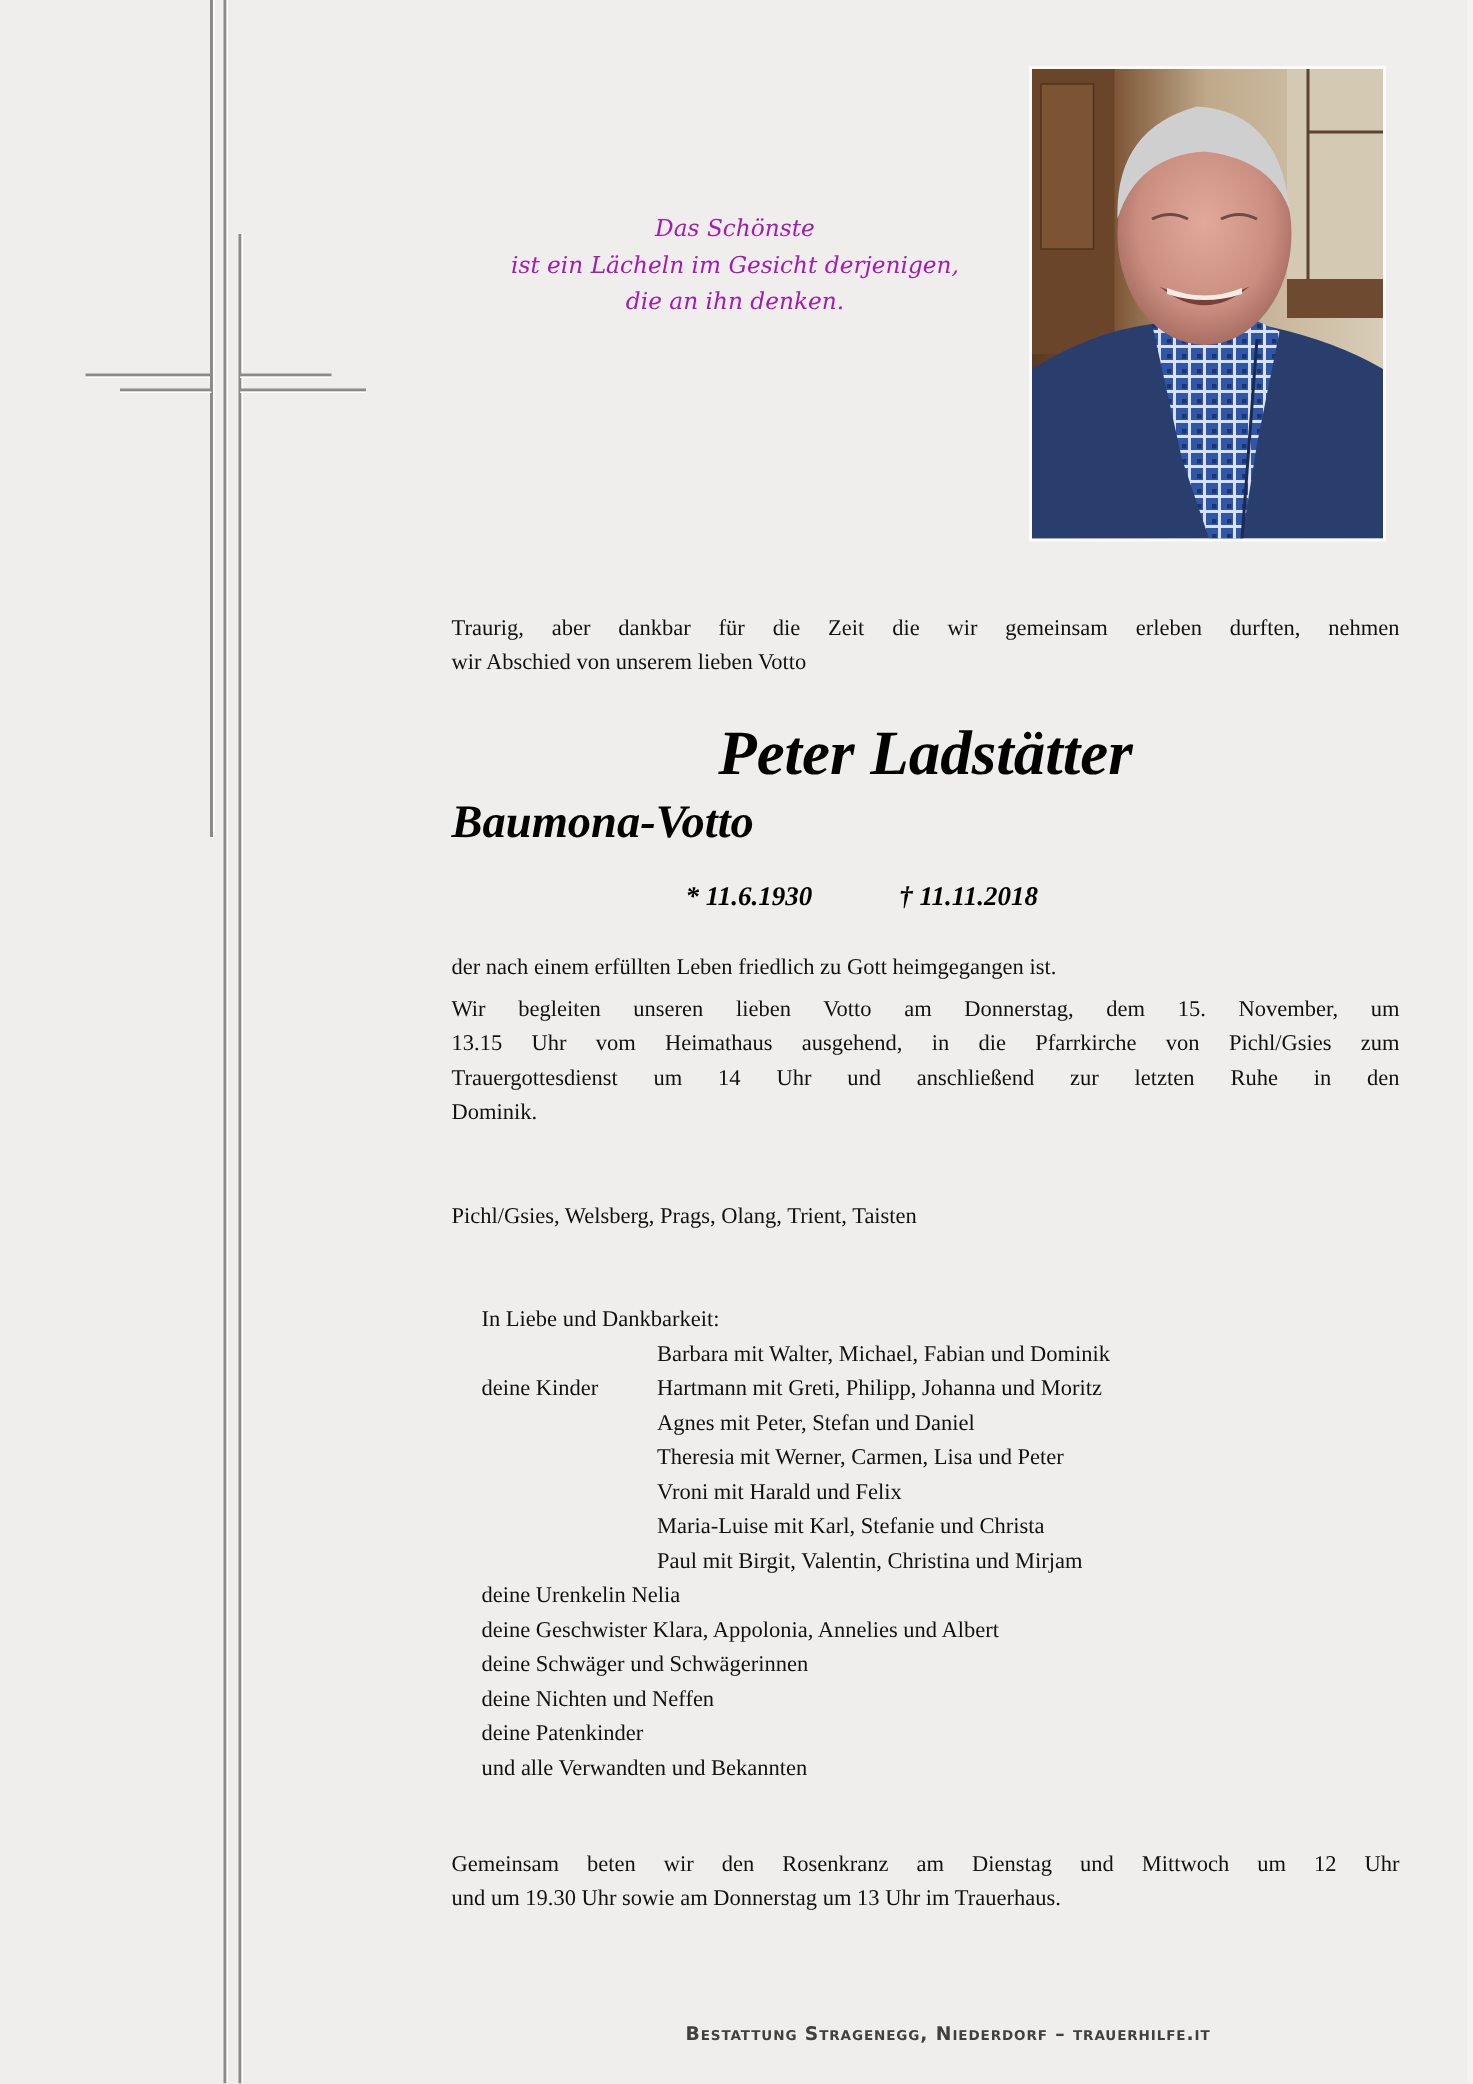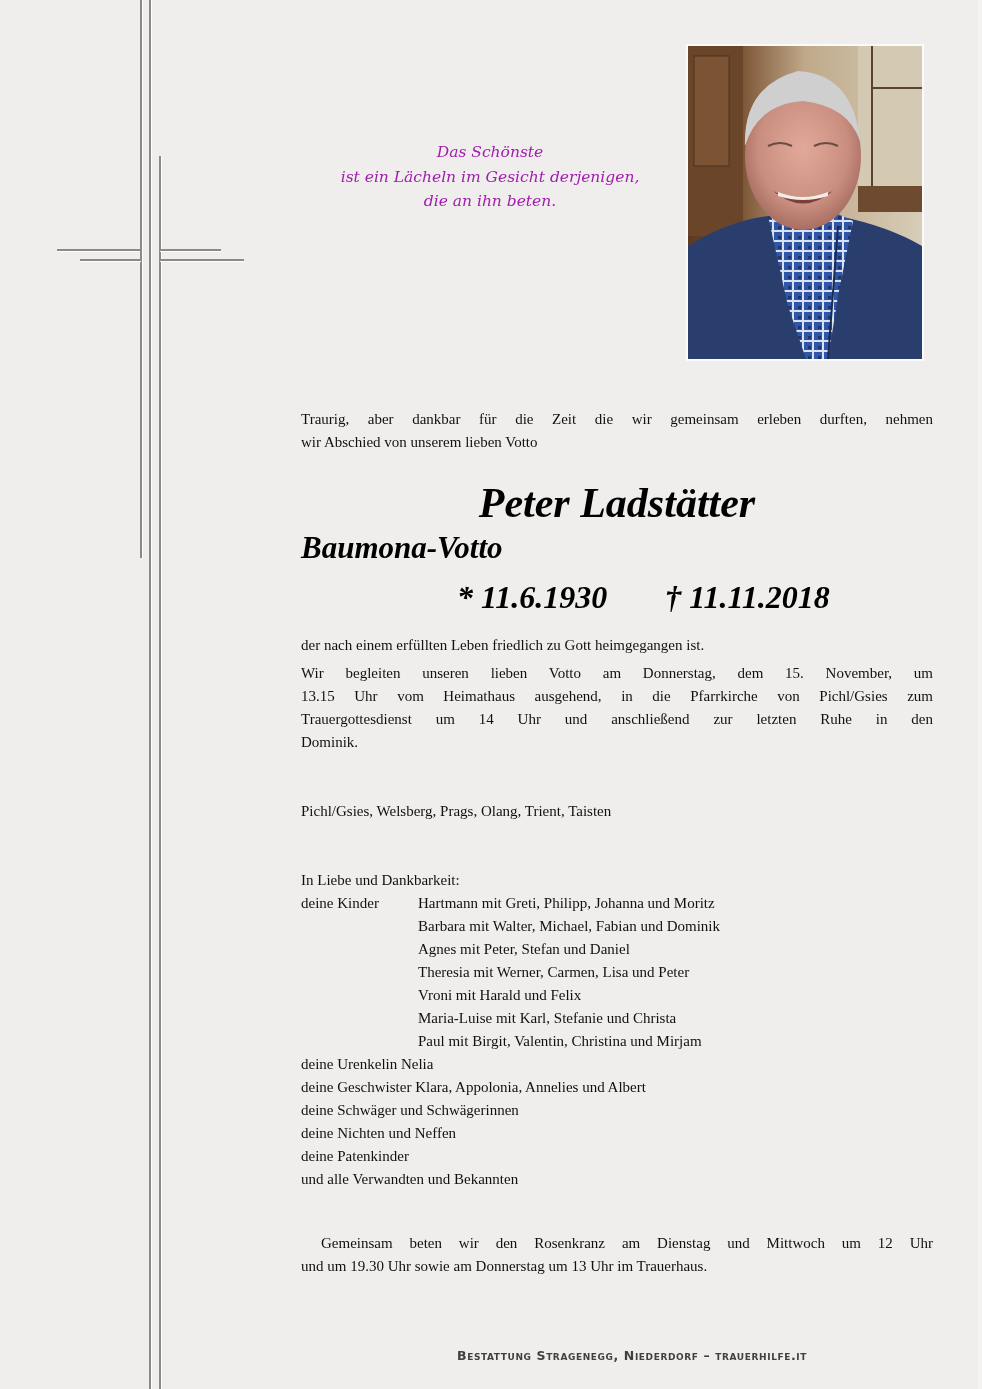--- a/index.html
+++ b/index.html
@@ -60,36 +60,36 @@
     .nickname {
       position: absolute; left: 301px; width: 632px; top: 528px;
       text-align: left;
       font-weight: bold; font-style: italic;
       font-size: 31px; line-height: 40px;
       color: #000;
     }
     .dates {
       position: absolute; left: 457px; top: 581px;
       font-weight: bold; font-style: italic;
-      font-size: 32px; line-height: 32px;
+      font-size: 18px; line-height: 32px;
       white-space: nowrap;
       color: #000;
     }
     .dates .death { margin-left: 58px; }
 
     .p-died { top: 634px; }
     .p-funeral { top: 662px; }
     .p-funeral span.jl { display: block; text-align: justify; text-align-last: justify; }
     .p-places { top: 800px; }
     .p-mourners { top: 869px; }
     .mourner-row { display: flex; }
     .mourner-row .lbl { width: 117px; flex: none; white-space: nowrap; }
     .mourner-row .val { white-space: nowrap; }
     .p-rosary { top: 1232px; }
-    .p-rosary .l1 { text-align: justify; text-align-last: justify; margin-left: 20px; }
+    .p-rosary .l1 { text-align: justify; text-align-last: justify; }
 
     .footer {
       position: absolute; left: 457px; top: 1348px;
       font-family: "DejaVu Sans", sans-serif;
       font-variant: small-caps;
       font-size: 12.5px; letter-spacing: 0.6px;
       color: #404040; white-space: nowrap;
       font-weight: bold;
     }
   </style>
@@ -105,21 +105,21 @@
   <div class="line v" style="left:159px; top:156px; height:1233px;"></div>
   <div class="line h" style="left:57px; top:249px; width:83px;"></div>
   <div class="line h" style="left:160px; top:249px; width:61px;"></div>
   <div class="line h" style="left:80px; top:259px; width:61px;"></div>
   <div class="line h" style="left:160px; top:259px; width:84px;"></div>
 </div>
 
 <div class="quote">
   <div>Das Schönste</div>
   <div>ist ein Lächeln im Gesicht derjenigen,</div>
-  <div>die an ihn beten.</div>
+  <div>die an ihn denken.</div>
 </div>
 
 <div class="photo" title="Portrait of the deceased, elderly smiling man in blue fleece jacket and plaid shirt">
   <svg viewBox="0 0 234 313" preserveAspectRatio="none">
     <defs>
       <linearGradient id="wall" x1="0" y1="0" x2="1" y2="0">
         <stop offset="0" stop-color="#5a3a22"></stop>
         <stop offset="0.22" stop-color="#7a5232"></stop>
         <stop offset="0.5" stop-color="#bfa98a"></stop>
         <stop offset="1" stop-color="#d8cdb8"></stop>
@@ -170,29 +170,29 @@
 
 <div class="body-text p-funeral">
   <span class="jl">Wir begleiten unseren lieben Votto am Donnerstag, dem 15. November, um</span>
   <span class="jl">13.15 Uhr vom Heimathaus ausgehend, in die Pfarrkirche von Pichl/Gsies zum</span>
   <span class="jl">Trauergottesdienst um 14 Uhr und anschließend zur letzten Ruhe in den</span>
   <span style="display:block">Dominik.</span>
 </div>
 
 <div class="body-text p-places">Pichl/Gsies, Welsberg, Prags, Olang, Trient, Taisten</div>
 
-<div class="body-text p-mourners" style="text-align:left;">
+<div class="body-text p-mourners" style="text-align:left;margin-left:20px;">
   <div>In Liebe und Dankbarkeit:</div>
+  <div class="mourner-row">
+    <span class="lbl"></span>
+    <span class="val">Barbara mit Walter, Michael, Fabian und Dominik</span>
+  </div>
   <div class="mourner-row">
     <span class="lbl">deine Kinder</span>
     <span class="val">Hartmann mit Greti, Philipp, Johanna und Moritz</span>
-  </div>
-  <div class="mourner-row">
-    <span class="lbl"></span>
-    <span class="val">Barbara mit Walter, Michael, Fabian und Dominik</span>
   </div>
   <div class="mourner-row">
     <span class="lbl"></span>
     <span class="val">Agnes mit Peter, Stefan und Daniel</span>
   </div>
   <div class="mourner-row">
     <span class="lbl"></span>
     <span class="val">Theresia mit Werner, Carmen, Lisa und Peter</span>
   </div>
   <div class="mourner-row">

